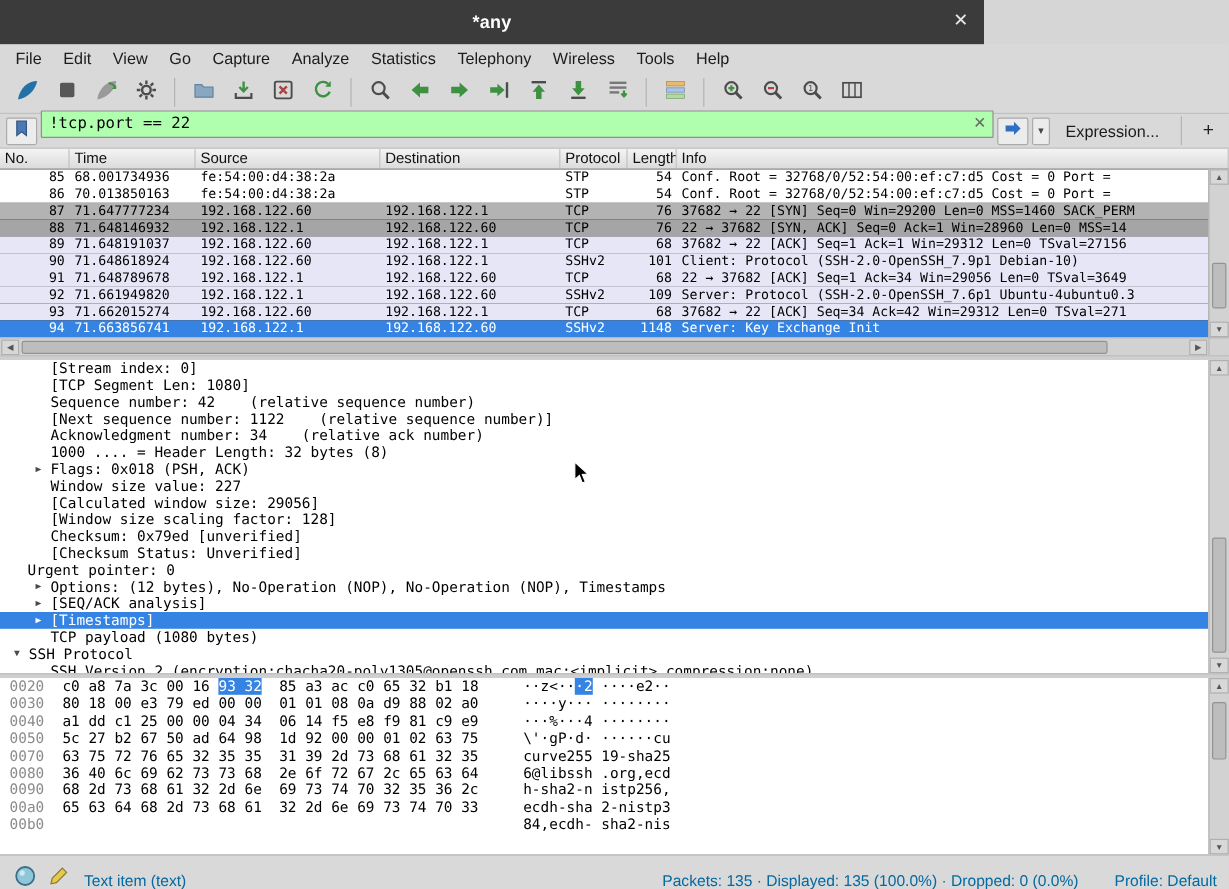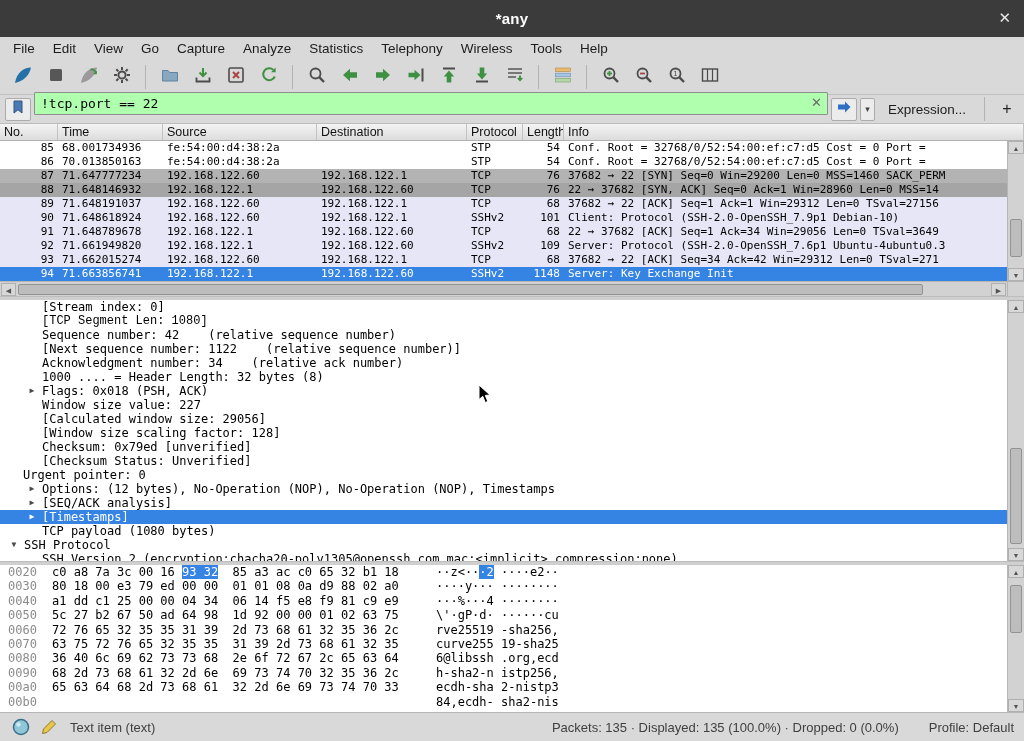--- a/index.html
+++ b/index.html
@@ -1,18 +1,18 @@
 <!DOCTYPE html>
 <html><head>
 <meta charset="utf-8">
 <style>
 *{margin:0;padding:0;box-sizing:border-box}
 html,body{width:1024px;height:741px;overflow:hidden;background:#d6d6d6;font-family:"Liberation Sans",sans-serif}
 
-.titlebar{position:absolute;left:0;top:0;width:1024px;height:37px;background:#3b3b3b;color:#fff;display:flex;align-items:center;justify-content:center}
+.titlebar{position:absolute;left:0;top:0;width:820px;height:37px;background:#3b3b3b;color:#fff;display:flex;align-items:center;justify-content:center}
 .title{font-size:15px;font-weight:600;letter-spacing:.2px}
 .closebtn{position:absolute;right:13px;top:9px;font-size:15px;color:#e8e8e8;cursor:pointer;line-height:18px}
 
 .menubar{position:absolute;left:0;top:37px;width:1024px;height:22px;background:#d9d9d9;display:flex;align-items:center;padding-left:4px;font-size:13.5px;color:#1c1c1c}
 .menu-item{padding:12px 9px;border-radius:2px}
 
 .toolbar{position:absolute;left:0;top:59px;width:1024px;height:36px;background:#d9d9d9;border-bottom:1px solid #c0c0c0;display:flex;align-items:center;padding-left:6px}
 .tbtn{width:31px;height:29px;border:0;background:transparent;display:flex;align-items:center;justify-content:center;margin:0 1px;border-radius:3px}
 .tsep{width:1px;height:24px;background:#b3b3b3;margin:0 7px}
 
@@ -51,21 +51,21 @@
 .expander{position:absolute;top:0;width:12px;text-align:center;font-size:8px;color:#4a4a4a}
 .dline.sel .expander{color:#fff}
 
 .hexpane{position:absolute;left:0;top:565px;width:1007px;height:147px;background:#fff;overflow:hidden;font-family:"DejaVu Sans Mono",monospace;font-size:12px;color:#000}
 .hline{position:relative;height:14.4px;line-height:14.4px;white-space:pre}
 .hoff{position:absolute;left:8px;color:#8b8b8b}
 .hhex{position:absolute;left:52px}
 .hasc{position:absolute;left:436px}
 .hsel{background:#3584e4;color:#fff}
 
-.status{position:absolute;left:0;top:712px;width:1024px;height:29px;background:#d9d9d9;border-top:1px solid #b6b6b6;display:flex;align-items:center;padding:0 10px;font-size:13px;color:#404040}
+.status{position:absolute;left:0;top:712px;width:1024px;height:29px;background:#d9d9d9;border-top:1px solid #b6b6b6;display:flex;align-items:flex-end;padding:0 10px;font-size:13px;color:#0369a1}
 .sicon{width:22px;height:22px;display:flex;align-items:center;justify-content:center;margin-right:6px}
 .sfield{margin-left:4px}
 .sstats{margin-left:auto}
 .sprofile{margin-left:30px}
 .cursor{position:absolute;left:478px;top:384px;z-index:50;pointer-events:none}
 </style>
 </head>
 <body>
 
 <div class="titlebar">
@@ -362,21 +362,21 @@
   <div class="hbtn" style="left:1px">◀</div>
   <div class="hthumb" style="left:18px;width:905px"></div>
   <div class="hbtn" style="right:1px">▶</div>
 </div>
 <div class="corner"></div>
 
 <div class="split" style="top:296px;height:4px"></div>
 
 <div class="detail">
     <div class="dline" style="padding-left: 42px;"><span>[Stream index: 0]</span></div>
-    <div class="dline" style="padding-left: 42px; font-family: Liberation Mono, monospace;"><span>[TCP Segment Len: 1080]</span></div>
+    <div class="dline" style="padding-left: 42px;"><span>[TCP Segment Len: 1080]</span></div>
     <div class="dline" style="padding-left: 42px;"><span>Sequence number: 42    (relative sequence number)</span></div>
     <div class="dline" style="padding-left: 42px;"><span>[Next sequence number: 1122    (relative sequence number)]</span></div>
     <div class="dline" style="padding-left: 42px;"><span>Acknowledgment number: 34    (relative ack number)</span></div>
     <div class="dline" style="padding-left: 42px;"><span>1000 .... = Header Length: 32 bytes (8)</span></div>
     <div class="dline" style="padding-left: 42px;"><span class="expander" style="left: 26px;">▶</span><span>Flags: 0x018 (PSH, ACK)</span></div>
     <div class="dline" style="padding-left: 42px;"><span>Window size value: 227</span></div>
     <div class="dline" style="padding-left: 42px;"><span>[Calculated window size: 29056]</span></div>
     <div class="dline" style="padding-left: 42px;"><span>[Window size scaling factor: 128]</span></div>
     <div class="dline" style="padding-left: 42px;"><span>Checksum: 0x79ed [unverified]</span></div>
     <div class="dline" style="padding-left: 42px;"><span>[Checksum Status: Unverified]</span></div>
@@ -394,21 +394,20 @@
   <div class="sbtn" style="bottom:0">▼</div>
 </div>
 
 <div class="split" style="top:561px;height:4px"></div>
 
 <div class="hexpane">
     <div class="hline"><span class="hoff">0020</span><span class="hhex"><span>c0 a8 7a 3c 00 16 </span><span class="hsel">93 32</span><span>  85 a3 ac c0 65 32 b1 18</span></span><span class="hasc"><span>··z&lt;··</span><span class="hsel">·2</span><span> ····e2··</span></span></div>
     <div class="hline"><span class="hoff">0030</span><span class="hhex"><span>80 18 00 e3 79 ed 00 00  01 01 08 0a d9 88 02 a0</span></span><span class="hasc"><span>····y··· ········</span></span></div>
     <div class="hline"><span class="hoff">0040</span><span class="hhex"><span>a1 dd c1 25 00 00 04 34  06 14 f5 e8 f9 81 c9 e9</span></span><span class="hasc"><span>···%···4 ········</span></span></div>
     <div class="hline"><span class="hoff">0050</span><span class="hhex"><span>5c 27 b2 67 50 ad 64 98  1d 92 00 00 01 02 63 75</span></span><span class="hasc"><span>\'·gP·d· ······cu</span></span></div>
-    <div class="hline"><span class="hoff">0060</span><span class="hhex"><span>72 76 65 32 35 35 31 39  2d 73 68 61 32 35 36 2c</span></span><span class="hasc"><span>rve25519 -sha256,</span></span></div>
     <div class="hline"><span class="hoff">0070</span><span class="hhex"><span>63 75 72 76 65 32 35 35  31 39 2d 73 68 61 32 35</span></span><span class="hasc"><span>curve255 19-sha25</span></span></div>
     <div class="hline"><span class="hoff">0080</span><span class="hhex"><span>36 40 6c 69 62 73 73 68  2e 6f 72 67 2c 65 63 64</span></span><span class="hasc"><span>6@libssh .org,ecd</span></span></div>
     <div class="hline"><span class="hoff">0090</span><span class="hhex"><span>68 2d 73 68 61 32 2d 6e  69 73 74 70 32 35 36 2c</span></span><span class="hasc"><span>h-sha2-n istp256,</span></span></div>
     <div class="hline"><span class="hoff">00a0</span><span class="hhex"><span>65 63 64 68 2d 73 68 61  32 2d 6e 69 73 74 70 33</span></span><span class="hasc"><span>ecdh-sha 2-nistp3</span></span></div>
     <div class="hline"><span class="hoff">00b0</span><span class="hasc"><span>84,ecdh- sha2-nis</span></span></div>
   </div>
 <div class="vscroll" style="left:1007px;top:565px;height:147px">
   <div class="sbtn" style="top:0">▲</div>
   <div class="sthumb" style="top:20px;height:48px"></div>
   <div class="sbtn" style="bottom:0">▼</div>

